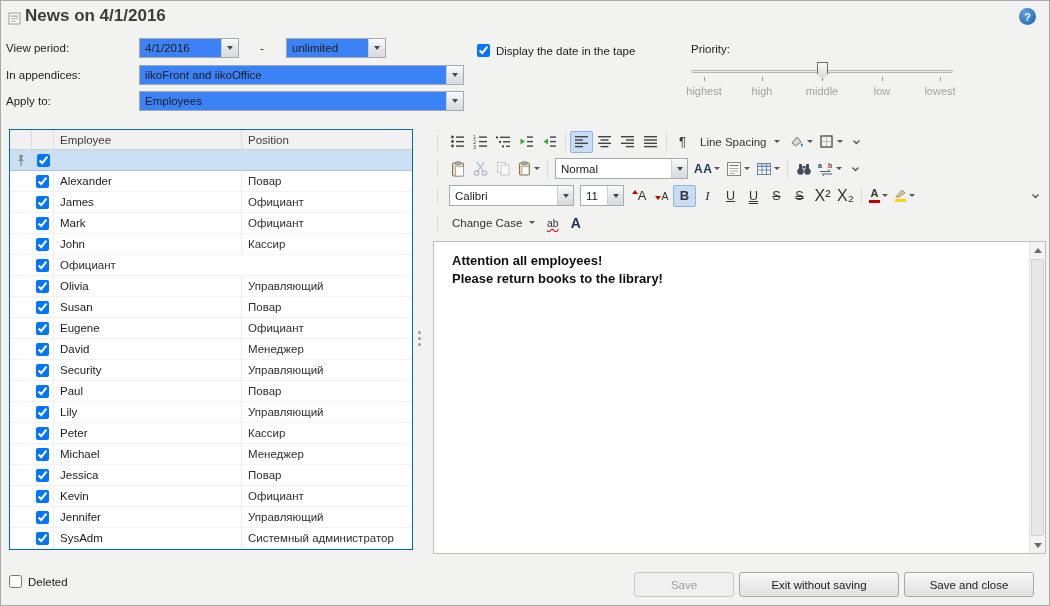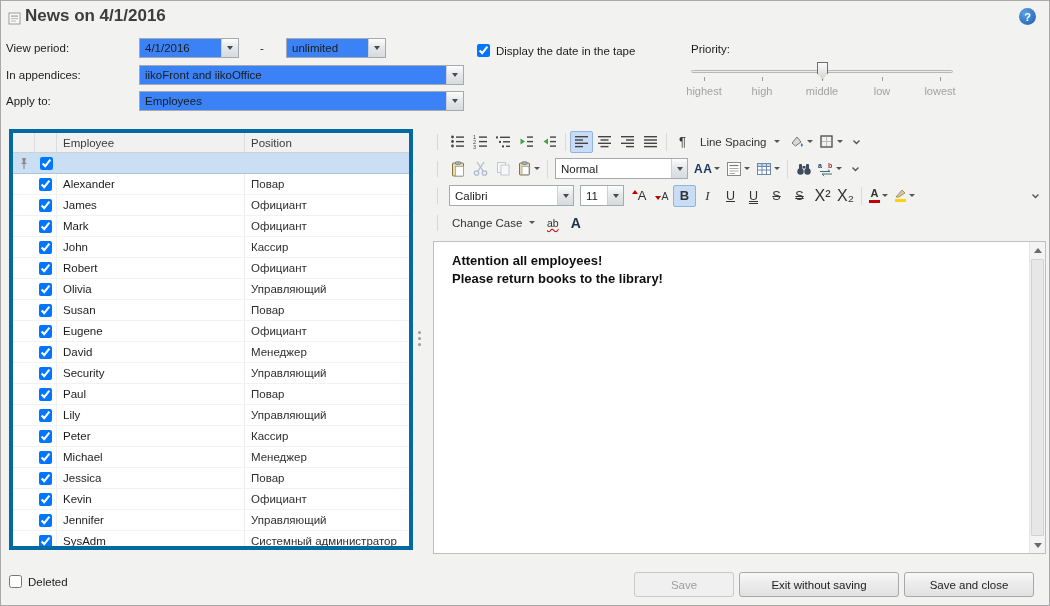--- a/index.html
+++ b/index.html
@@ -16,21 +16,21 @@
   .tri{width:0;height:0;border-left:3.5px solid transparent;border-right:3.5px solid transparent;border-top:4px solid #4a4a4a}
   input[type=checkbox]{width:13px;height:13px;margin:0}
   .ckrow{position:absolute;display:flex;align-items:center;gap:6px}
   
   .slider{position:absolute;left:690px;top:58px;width:262px;height:26px}
   .slider .track{position:absolute;left:0;right:0;top:11px;height:3px;background:#ececec;border:1px solid #b7b7b7;border-radius:2px}
   .slider .tick{position:absolute;top:18px;width:1px;height:4px;background:#9a9a9a}
   .slider .thumb{position:absolute;top:3px;width:11px;height:18px;margin-left:-5px;background:linear-gradient(#fbfbfb,#d5d5d5);border:1px solid #6f6f6f;clip-path:polygon(0 0,100% 0,100% 62%,50% 100%,0 62%)}
   .plabels span{position:absolute;transform:translateX(-50%);color:#a2a2a2;font-size:11px;top:0}
   
-  .tbl{position:absolute;left:8px;top:128px;width:404px;height:421px;background:#fff;border:4px solid #0369a1;overflow:hidden}
+  .tbl{position:absolute;left:8px;top:128px;width:404px;height:421px;background:#fff;border:1px solid #0369a1;overflow:hidden}
   .g{display:grid;grid-template-columns:22px 22px 188px 1fr;align-items:center}
   .thead{height:20px;background:#f1f1f1;border-bottom:1px solid #d0d0d0;color:#3c3c3c}
   .thead>div{height:100%;display:flex;align-items:center;border-right:1px solid #dcdcdc;padding-left:6px}
   .thead>div:last-child{border-right:none}
   .tfilter{height:21px;background:#cbdff4;border-bottom:1px solid #aec4dc}
   .tfilter>div{height:100%;display:flex;align-items:center;justify-content:center}
   .row{height:21px;border-bottom:1px solid #f2f2f2}
   .row .c1{display:flex;align-items:center;justify-content:center;height:100%;border-right:1px solid #f0f0f0}
   .row .c2{padding-left:6px;height:100%;display:flex;align-items:center;border-right:1px solid #ececec;overflow:hidden;white-space:nowrap}
   .row .c3{padding-left:6px;height:100%;display:flex;align-items:center;color:#2f2f2f;overflow:hidden;white-space:nowrap}
@@ -201,21 +201,20 @@
           </div>
       <div class="c2">John</div>
       <div class="c3">Кассир</div>
     </div>
 
     <div class="row g">
       <div class="c0"></div>
       <div class="c1">
             <input type="checkbox" checked="" style="">
           </div>
-      <div class="c2">Robert</div>
       <div class="c3">Официант</div>
     </div>
 
     <div class="row g">
       <div class="c0"></div>
       <div class="c1">
             <input type="checkbox" checked="" style="">
           </div>
       <div class="c2">Olivia</div>
       <div class="c3">Управляющий</div>

